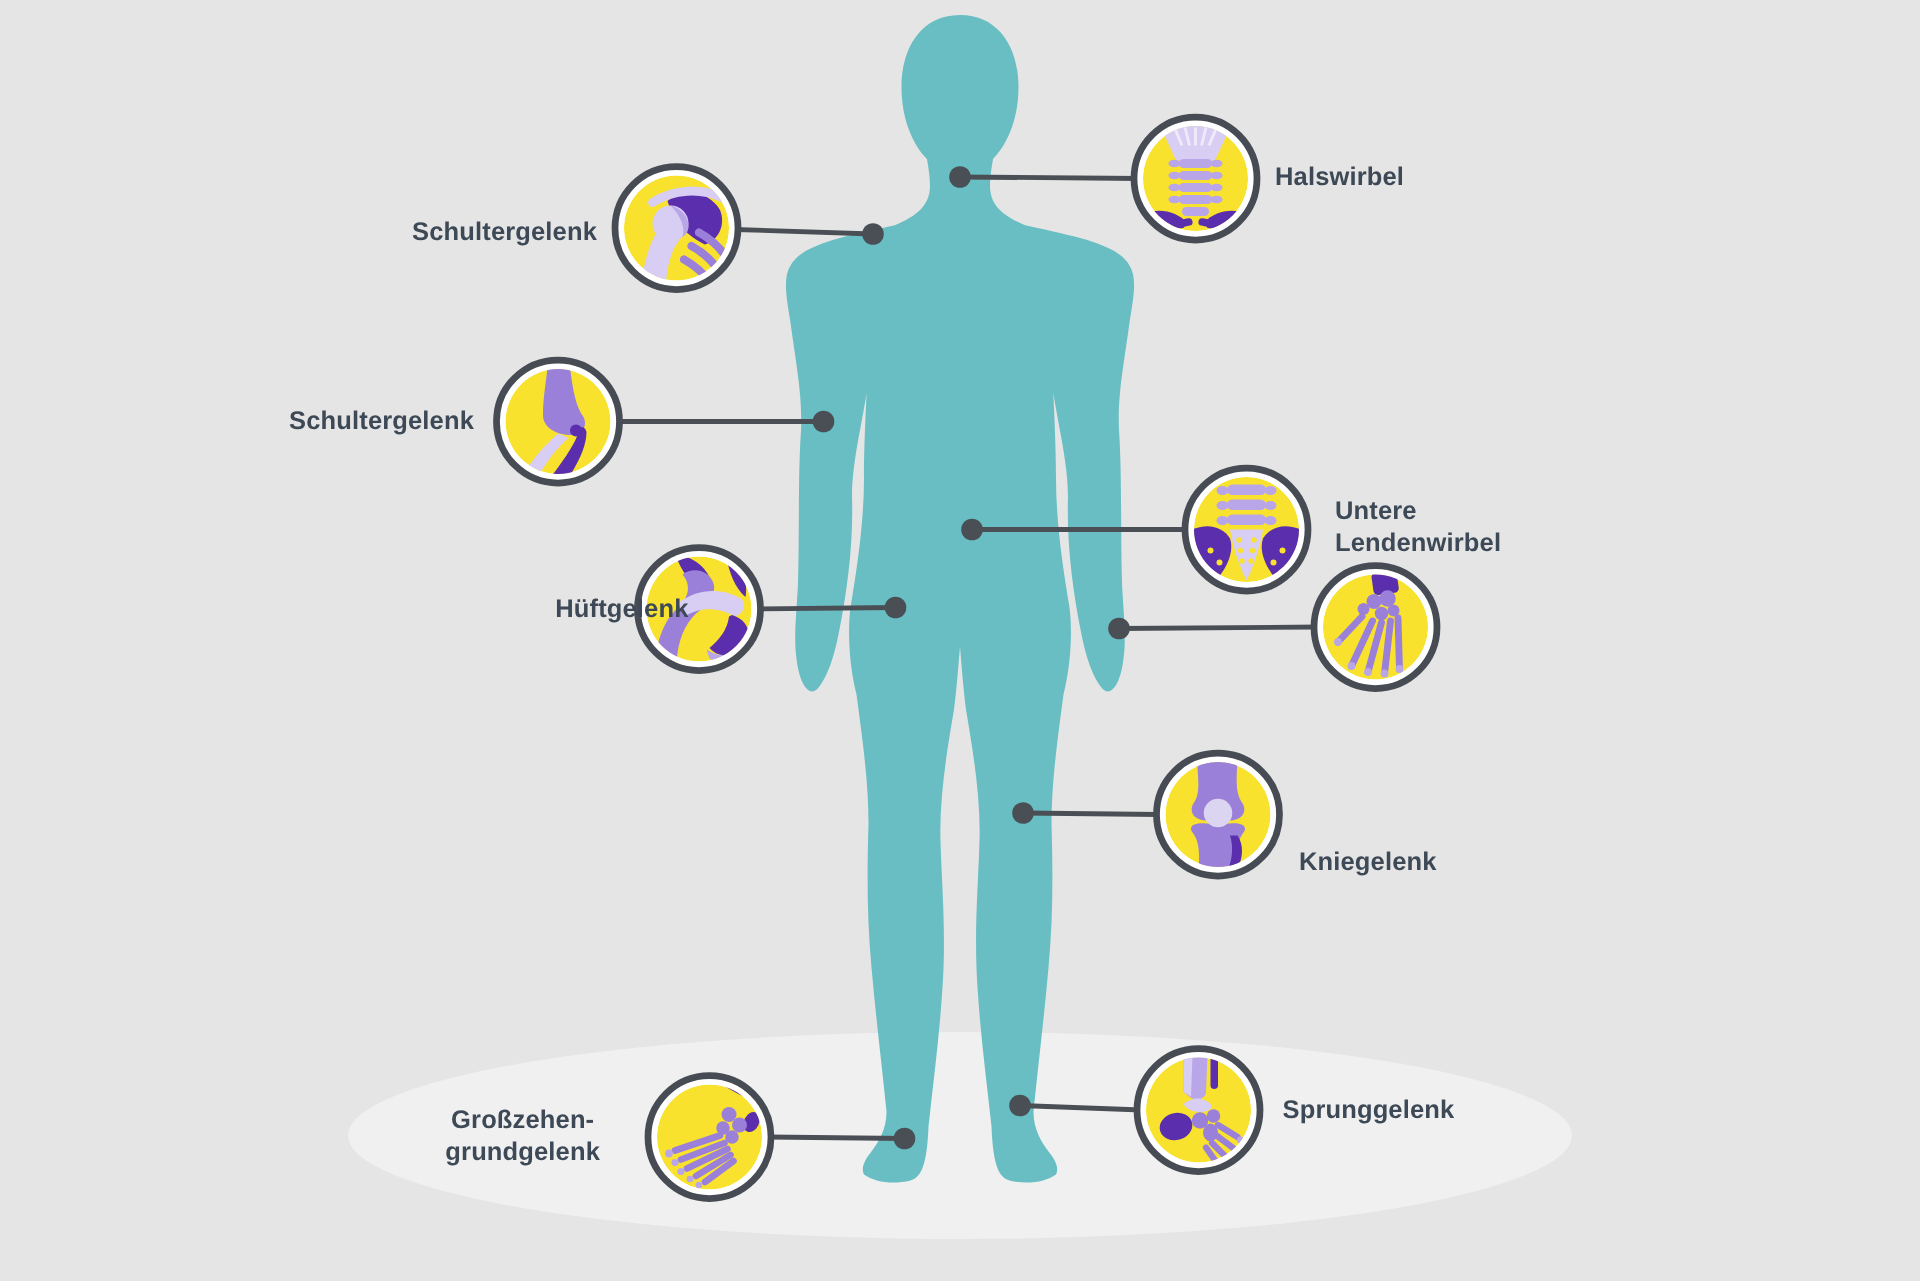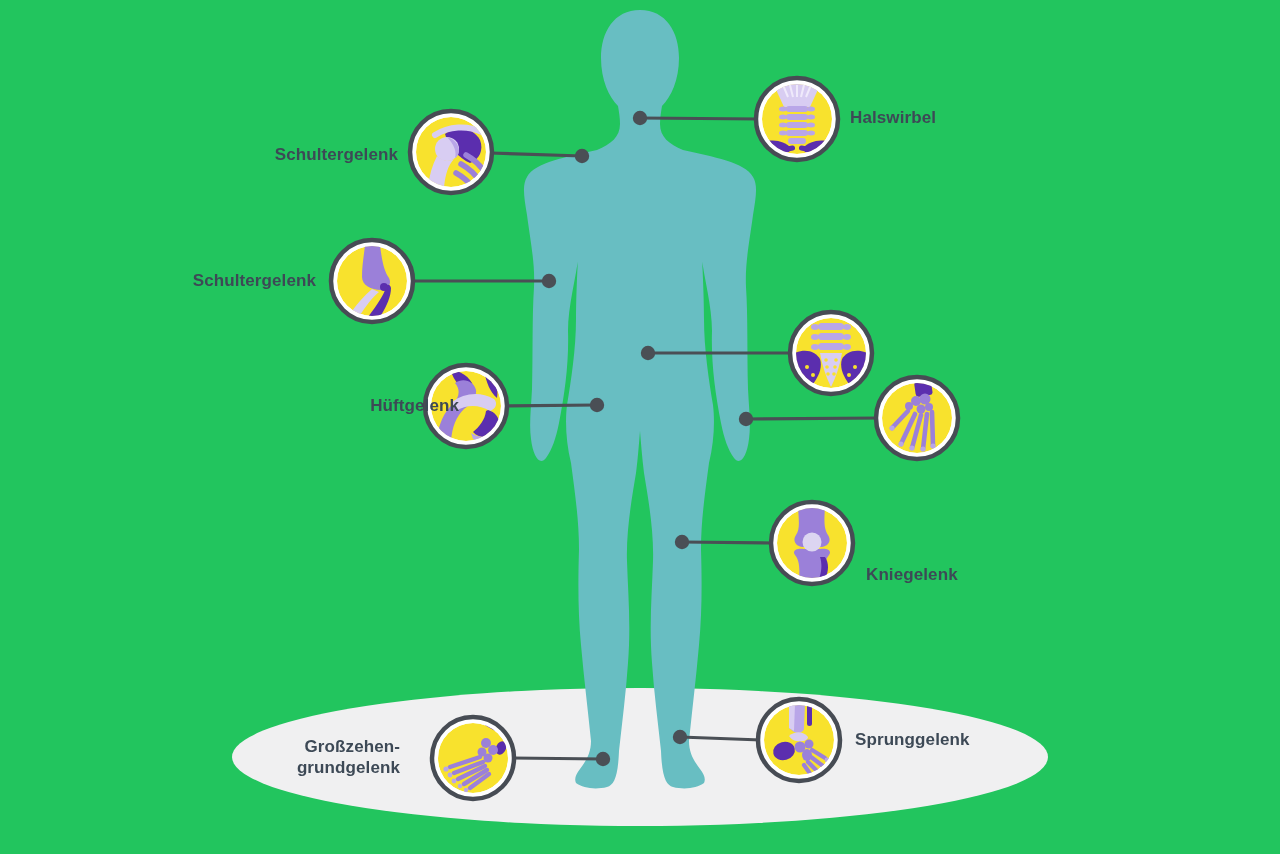--- a/index.html
+++ b/index.html
@@ -1,33 +1,33 @@
 <!DOCTYPE html>
 <html><head>
 <meta charset="utf-8">
 <style>
   html,body{margin:0;padding:0;background:#ffffff;}
   .stage{
     position:relative;
     width:1280px;height:854px;
-    background:#22c55e;
+    background:#e5e5e5;
     overflow:hidden;
     font-family:"Liberation Sans",sans-serif;
   }
   .stage svg{position:absolute;left:0;top:0;}
   .label{
     position:absolute;
     font-weight:700;
     font-size:17px;
     line-height:1.22;
     color:#3d4956;
     letter-spacing:.1px;
     white-space:pre-line;
   }
-  .label.right{text-align:right;}
+  .label.right{text-align:center;}
 </style>
 </head>
 <body>
 
 <div class="stage">
 
   <svg width="1280" height="854" viewBox="0 0 1280 854">
     <defs>
       <clipPath id="cc">
           <circle r="35" cx="0" cy="0"></circle>
@@ -342,20 +342,22 @@
       </g>
     </g>
   </svg>
 
   <div class="label" style="left:850px;top:108px">Halswirbel</div>
 
   <div class="label right" style="right:882px;top:145px">Schultergelenk</div>
 
   <div class="label right" style="right:964px;top:271px">Schultergelenk</div>
 
+  <div class="label" style="left:890px;top:331px">Untere
+Lendenwirbel</div>
 
 
   <div class="label right" style="right:821px;top:396px">Hüftgelenk</div>
 
   <div class="label" style="left:866px;top:565px">Kniegelenk</div>
 
   <div class="label right" style="right:880px;top:737px">Großzehen-
 grundgelenk</div>
 
   <div class="label" style="left:855px;top:730px">Sprunggelenk</div>

